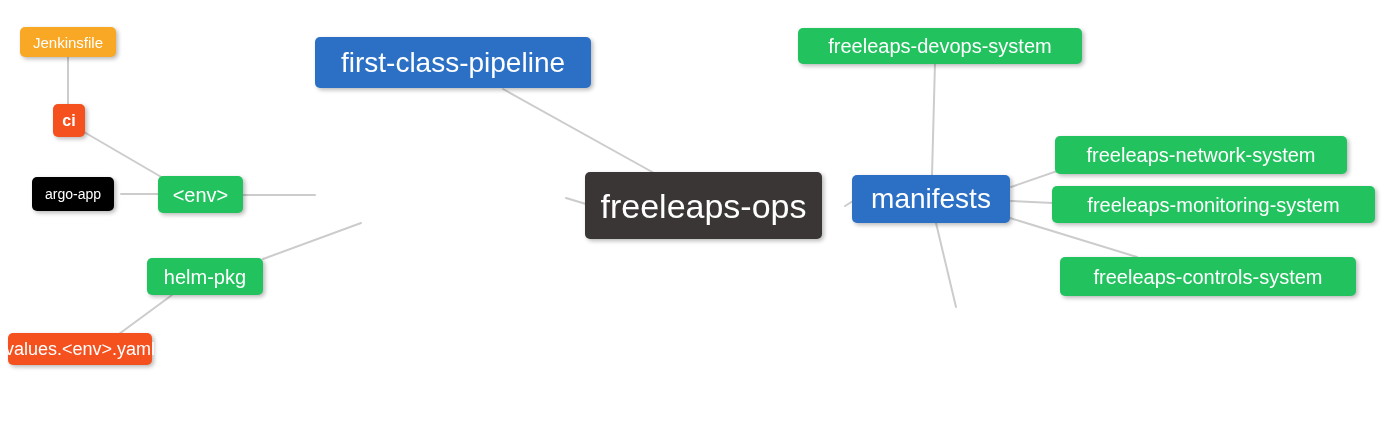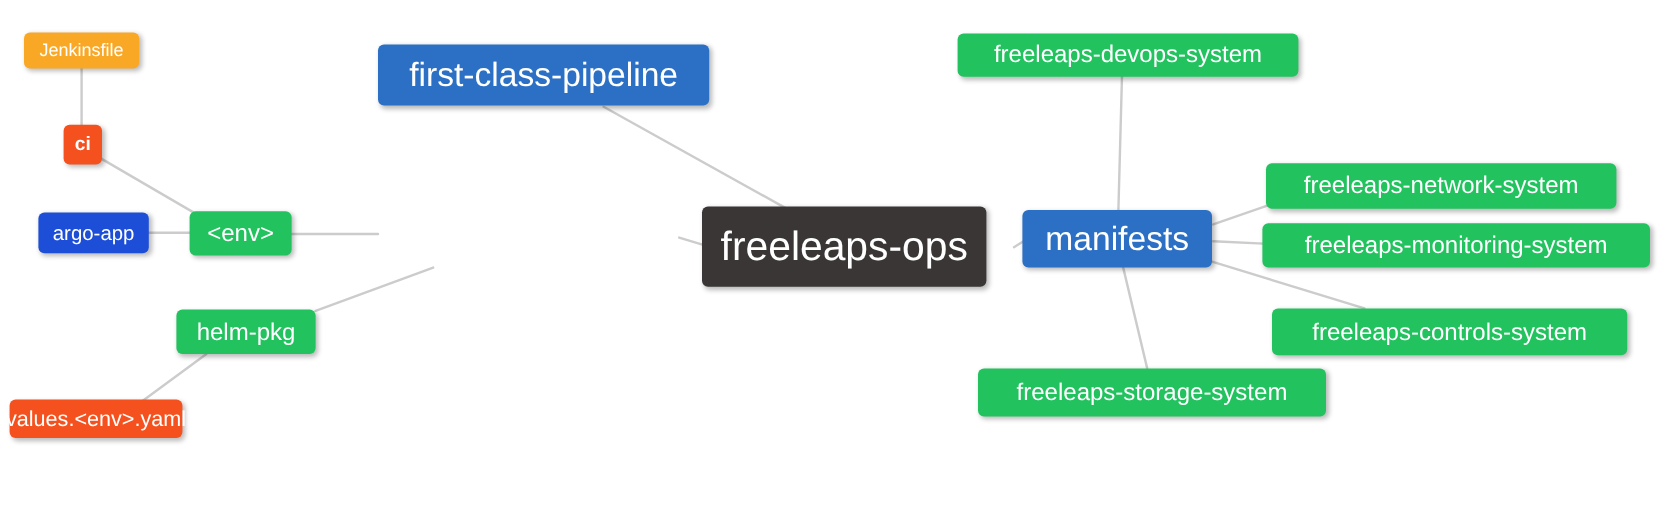--- a/index.html
+++ b/index.html
@@ -41,21 +41,21 @@
     <line x1="1011" y1="187" x2="1118" y2="150"></line>
     <line x1="1011" y1="201" x2="1053" y2="203"></line>
     <line x1="1010" y1="218" x2="1137" y2="257"></line>
     <line x1="936" y1="223" x2="956" y2="307"></line>
   </svg>
 
   <div class="node" style="left: 20px; top: 27px; width: 96px; height: 30px; font-size: 15px; background: rgb(249, 168, 38);">Jenkinsfile</div>
 
   <div class="node" style="left: 53px; top: 104px; width: 32px; height: 33px; font-size: 16px; font-weight: bold; background: rgb(244, 81, 30);">ci</div>
 
-  <div class="node" style="left: 32px; top: 177px; width: 92px; height: 34px; font-size: 17px; background: #1d4ed8;">argo-app</div>
+  <div class="node" style="left: 32px; top: 177px; width: 82px; height: 34px; font-size: 14px; background: #000000;">argo-app</div>
 
   <div class="node" style="left: 158px; top: 176px; width: 85px; height: 37px; font-size: 20px; background: rgb(34, 195, 95);">&lt;env&gt;</div>
 
   <div class="node" style="left: 147px; top: 258px; width: 116px; height: 37px; font-size: 20px; background: rgb(34, 195, 95);">helm-pkg</div>
 
   <div class="node" style="left: 8px; top: 333px; width: 144px; height: 32px; font-size: 18px; background: rgb(244, 81, 30);">values.&lt;env&gt;.yaml</div>
 
 
   <div class="node" style="left: 315px; top: 37px; width: 276px; height: 51px; font-size: 28px; background: rgb(43, 112, 197);">first-class-pipeline</div>
 
@@ -64,15 +64,14 @@
   <div class="node" style="left: 852px; top: 175px; width: 158px; height: 48px; font-size: 28px; background: rgb(43, 112, 197);">manifests</div>
 
   <div class="node" style="left: 798px; top: 28px; width: 284px; height: 36px; font-size: 20px; background: rgb(34, 195, 95);">freeleaps-devops-system</div>
 
   <div class="node" style="left: 1055px; top: 112px; width: 292px; height: 38px; font-size: 20px; background: rgb(34, 195, 95); margin-top: 24px;">freeleaps-network-system</div>
 
   <div class="node" style="left: 1052px; top: 186px; width: 323px; height: 37px; font-size: 20px; background: rgb(34, 195, 95);">freeleaps-monitoring-system</div>
 
   <div class="node" style="left: 1060px; top: 257px; width: 296px; height: 39px; font-size: 20px; background: rgb(34, 195, 95);">freeleaps-controls-system</div>
 
-  <div class="node" style="left: 815px; top: 307px; width: 290px; height: 40px; font-size: 20px; background: rgb(34, 195, 95);">freeleaps-storage-system</div>
 
 </div>
 
 </body></html>

